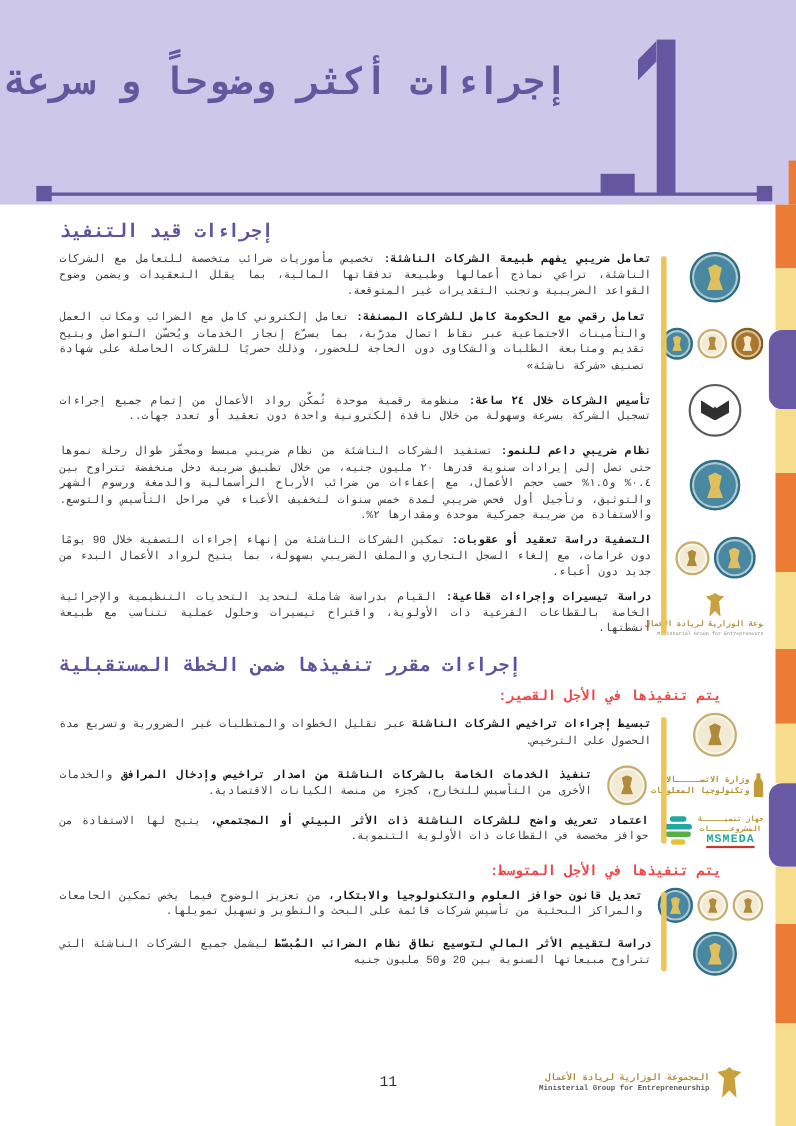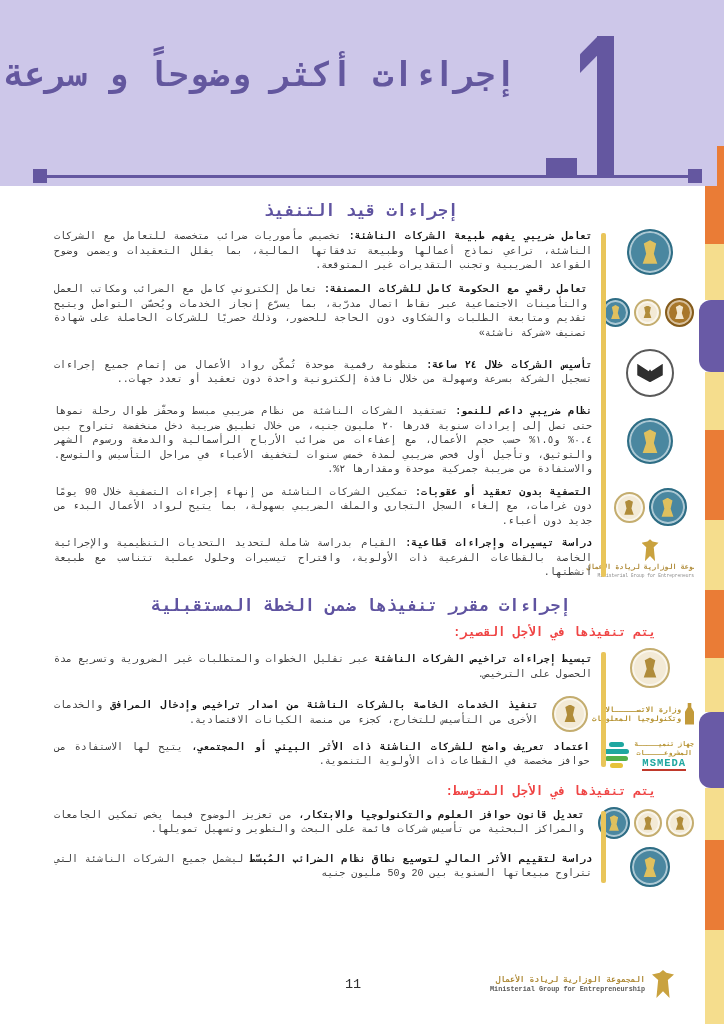--- a/index.html
+++ b/index.html
@@ -25,21 +25,21 @@
   .hdr-orange { position:absolute; right:0; top:146px; width:7px; height:40px; background:#ea7c36; }
   
   .strip { position:absolute; right:0; top:186px; bottom:0; width:26px;
            display:flex; flex-direction:column; align-items:flex-start; pointer-events:none; }
   .seg { width:19px; flex:0 0 auto; }
   .seg.o { background:#ea7c36; }
   .seg.y { background:#f5dd8d; }
   .seg.p { background:#695aa6; width:25px; border-radius:12px 0 0 12px; }
   
   .content { position:absolute; top:186px; right:30px; left:54px; bottom:86px; overflow:hidden; }
-  .sec-h { font-size:17px; font-weight:bold; color:#5f53a0; text-align:center;
+  .sec-h { font-size:17px; font-weight:bold; color:#5f53a0; text-align:left;
            margin:14px 26px 8px 0; }
   .sub-h { font-size:12.5px; font-weight:bold; color:#ef4444; text-align:right;
            margin:4px 38px 8px 0; }
   .sub-h.mt { margin-top:12px; }
   .group { position:relative; }
   .group-bar { position:absolute; right:88px; top:4px; bottom:4px; width:5px;
                background:#e9c55a; border-radius:2px; }
   .item { display:flex; align-items:center; margin-bottom:8px; }
   .logos { flex:0 0 88px; display:flex; align-items:center; justify-content:center; gap:4px; }
   .txt { flex:1; margin-right:14px; font-size:10px; line-height:1.45; color:#3c3c3c;
@@ -166,21 +166,21 @@
 
       <div class="item">
         <div class="logos">
           <span class="seal teal" style="width:38px;height:38px">
               <i class="em g"></i>
             </span>
           <span class="seal cream" style="width:31px;height:31px">
               <i class="em gd"></i>
             </span>
         </div>
-        <p class="txt"><span class="lead">التصفية بدون تعقيد أو عقوبات: </span><span>تمكين الشركات الناشئة من إنهاء إجراءات التصفية خلال 90 يومًا دون غرامات، مع إلغاء السجل التجاري والملف الضريبي بسهولة، بما يتيح لرواد الأعمال البدء من جديد دون أعباء.</span></p>
+        <p class="txt"><span class="lead">التصفية دراسة تعقيد أو عقوبات: </span><span>تمكين الشركات الناشئة من إنهاء إجراءات التصفية خلال 90 يومًا دون غرامات، مع إلغاء السجل التجاري والملف الضريبي بسهولة، بما يتيح لرواد الأعمال البدء من جديد دون أعباء.</span></p>
       </div>
 
       <div class="item">
         <div class="logos">
           <div class="mge">
             <i class="eagle" style="width:17px;height:22px"></i>
             <span class="ar">المجموعة الوزارية لريادة الأعمال</span>
             <span class="en">Ministerial Group for Entrepreneurship</span>
           </div>
         </div>

